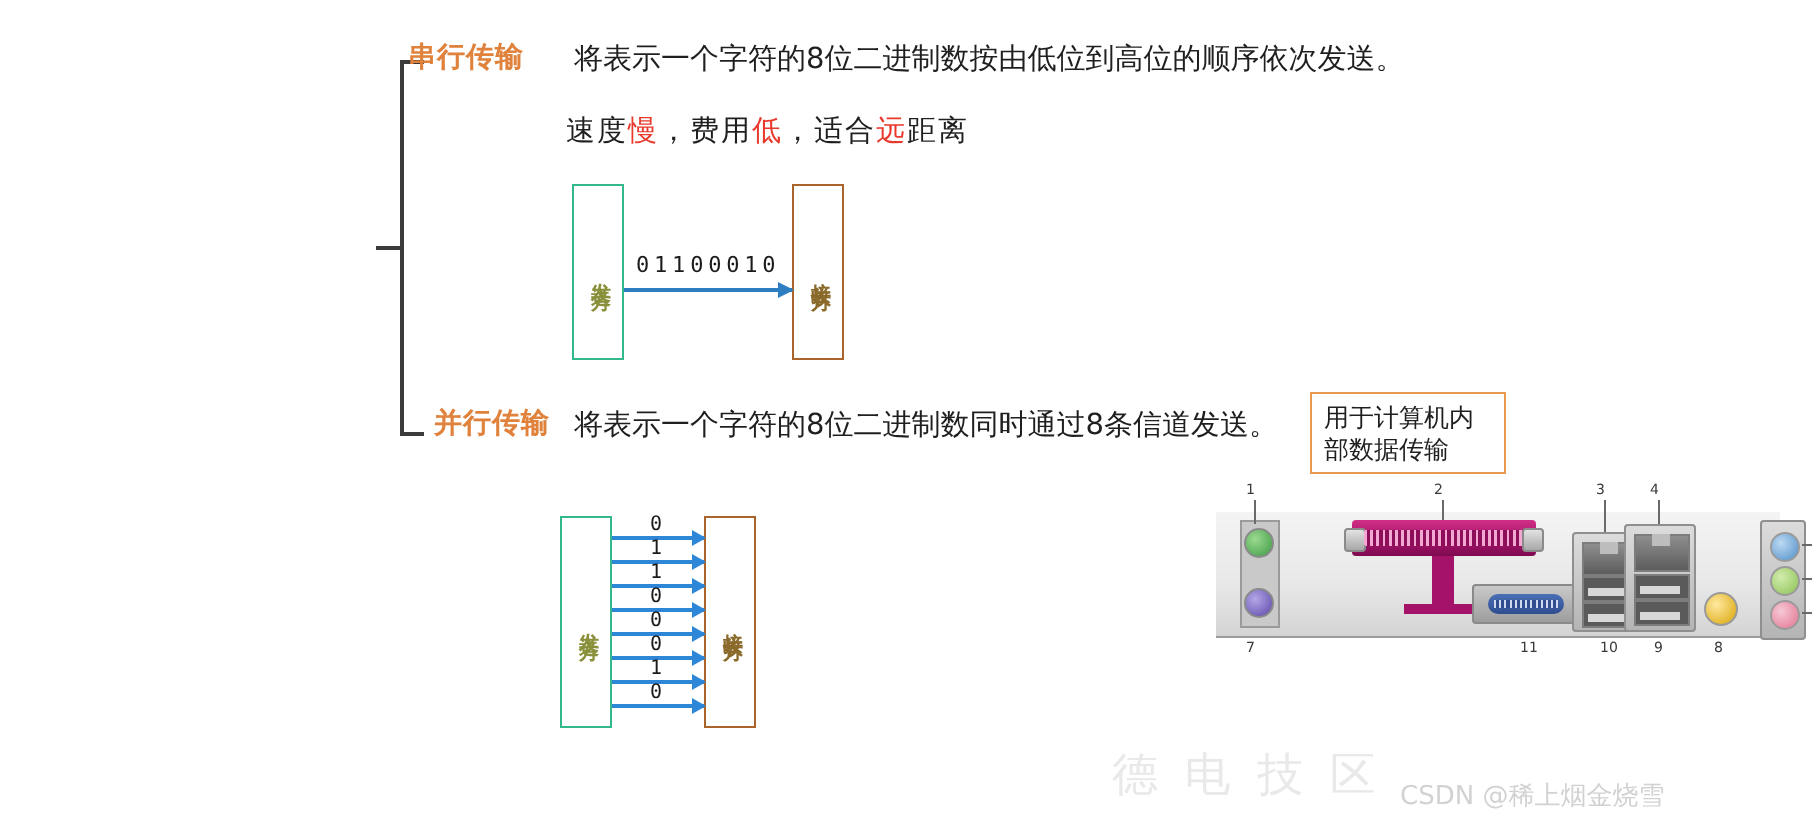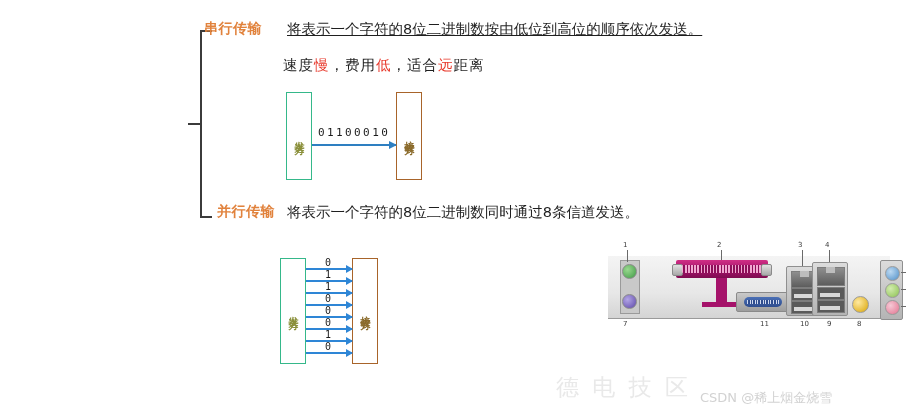--- a/index.html
+++ b/index.html
@@ -31,21 +31,21 @@
     white-space:nowrap;letter-spacing:.5px;
   }
   #label-serial{left:204px;top:20px;}
   #label-parallel{left:217px;top:203px;}
 
   
   .desc{
     position:absolute;font-size:14.5px;color:#1f1f1f;white-space:nowrap;
     font-family:"DejaVu Sans","Liberation Sans",sans-serif;
   }
-  #serial-desc{left:287px;top:20px;text-decoration:underline;}
+  #serial-desc{left:287px;top:20px;}
   #serial-props{left:283px;top:56px;}
   #parallel-desc{left:287px;top:203px;}
   #parallel-props{left:283px;top:239px;}
   .hl{color:#e8392c;}
   .sp{letter-spacing:1px;}
 
   
   .node{
     position:absolute;box-sizing:border-box;background:#ffffff;
     display:flex;align-items:center;justify-content:center;
@@ -242,20 +242,21 @@
       <div class="p-line" style="top: 316px;"></div>
       <div class="p-bit" style="top: 305px;">0</div>
       <div class="p-line" style="top: 328px;"></div>
       <div class="p-bit" style="top: 317px;">0</div>
       <div class="p-line" style="top: 340px;"></div>
       <div class="p-bit" style="top: 329px;">1</div>
       <div class="p-line" style="top: 352px;"></div>
       <div class="p-bit" style="top: 341px;">0</div>
     </div>
 
+  <div id="callout">用于计算机内部数据传输</div>
 
   <div id="io-panel">
     <div id="io-plate"></div>
 
     <div class="ps2-body" style="left:12px;top:10px;height:52px;"></div>
     <div class="ps2 green" style="left:14px;top:14px;"></div>
     <div class="ps2 purple" style="left:14px;top:44px;"></div>
 
     <div id="lpt">
       <div id="lpt-screw-l"></div>

